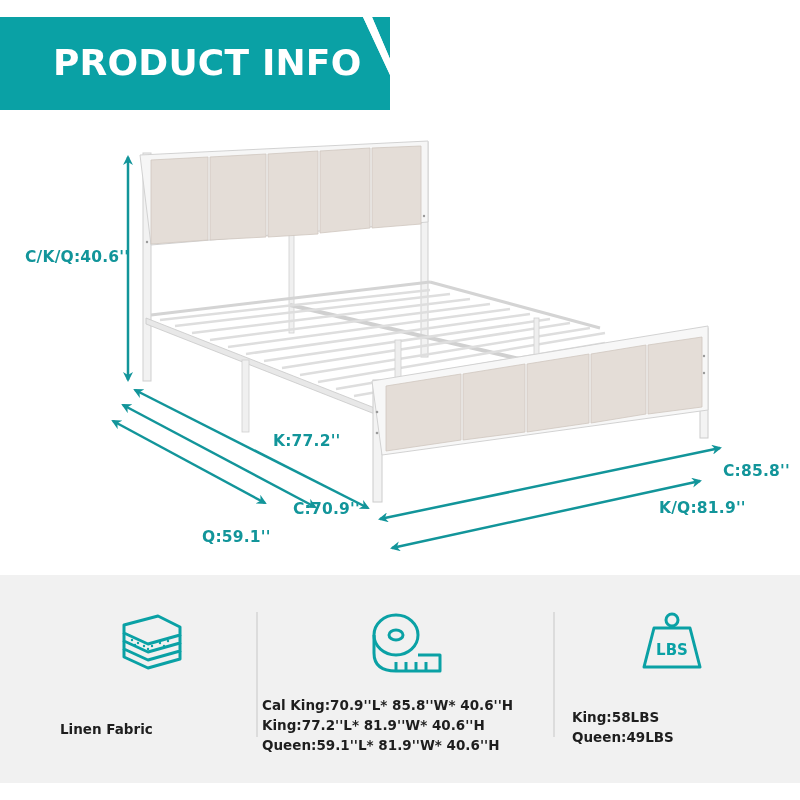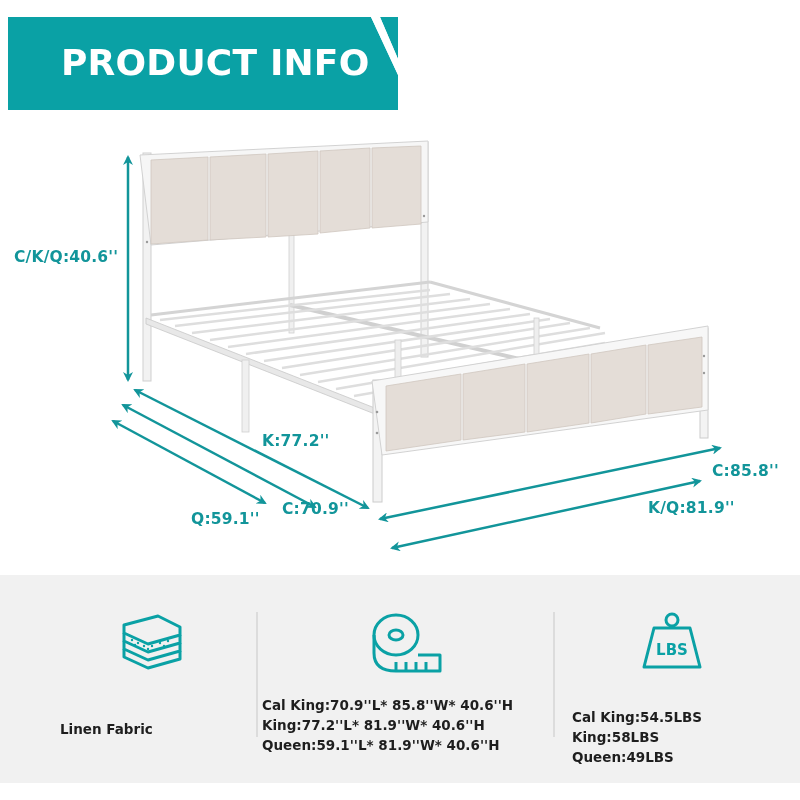--- a/index.html
+++ b/index.html
@@ -2,32 +2,32 @@
 <html><head>
 <meta charset="utf-8">
 <style>
   html, body { margin: 0; padding: 0; }
   body {
     width: 800px; height: 800px; position: relative; overflow: hidden;
     background: #ffffff;
     font-family: "Liberation Sans", "DejaVu Sans", sans-serif;
   }
   .banner {
-    position: absolute; left: 8px; top: 17px; width: 390px; height: 115px;
+    position: absolute; left: 0; top: 17px; width: 390px; height: 115px;
   }
   .banner svg { position: absolute; left: 0; top: 0; }
   .banner-title {
     position: absolute; left: 53px; top: 40px; height: 46px; line-height: 46px;
     color: #ffffff; font-weight: bold; font-size: 36px; letter-spacing: 0.2px;
     font-family: "DejaVu Sans", sans-serif;
   }
   .diagram { position: absolute; left: 0; top: 0; width: 800px; height: 575px; }
   .dim-label {
     position: absolute; color: #12959a; font-size: 15.5px; font-weight: bold;
-    font-family: "DejaVu Sans", sans-serif; white-space: nowrap; letter-spacing: 0.2px;
+    font-family: "DejaVu Sans", sans-serif; white-space: nowrap; letter-spacing: 0.2px; margin-left: 11px;
   }
   .info-panel {
     position: absolute; left: 0; top: 575px; width: 800px; height: 208px;
     background: #f1f1f1;
   }
   .divider {
     position: absolute; top: 37px; width: 2px; height: 125px; background: #dcdcdc;
   }
   .feature { position: absolute; text-align: left; }
   .feature .icon { display: block; margin: 0 auto; }
@@ -125,21 +125,21 @@
       <line x1="135" y1="390" x2="368" y2="508" marker-start="url(#ah)" marker-end="url(#ah)"></line>
       <line x1="123" y1="405" x2="315" y2="507" marker-start="url(#ah)" marker-end="url(#ah)"></line>
       <line x1="113" y1="421" x2="265" y2="503" marker-start="url(#ah)" marker-end="url(#ah)"></line>
       <line x1="380" y1="519" x2="720" y2="448" marker-start="url(#ah)" marker-end="url(#ah)"></line>
       <line x1="392" y1="548" x2="700" y2="481" marker-start="url(#ah)" marker-end="url(#ah)"></line>
     </g>
   </svg>
 
   <div class="dim-label" style="left:14px; top:248px;">C/K/Q:40.6''</div>
   <div class="dim-label" style="left:262px; top:432px;text-align:center;">K:77.2''</div>
-  <div class="dim-label" style="left:191px; top:510px;">Q:59.1''</div>
+  <div class="dim-label" style="left:191px; top:528px;">Q:59.1''</div>
   <div class="dim-label" style="left:282px; top:500px;">C:70.9''</div>
   <div class="dim-label" style="left:712px; top:462px;">C:85.8''</div>
   <div class="dim-label" style="left:648px; top:499px;">K/Q:81.9''</div>
 </div>
 
 <div class="info-panel">
   <div class="divider" style="left:256px;"></div>
   <div class="divider" style="left:553px;"></div>
 
   <div class="feature" style="left:60px; top:38px; width:184px;">
@@ -188,18 +188,17 @@
 
   <div class="feature" style="left:572px; top:36px; width:200px;">
     <svg class="icon" width="64" height="64" viewBox="0 0 64 64">
       <g fill="none" stroke="#0aa1a5" stroke-width="3" stroke-linejoin="round">
         <circle cx="32" cy="9" r="6"></circle>
         <path d="M14,17 L50,17 L60,56 L4,56 Z"></path>
       </g>
       <text x="32" y="44" text-anchor="middle" fill="#0aa1a5" font-family="DejaVu Sans, sans-serif" font-weight="bold" font-size="15">LBS</text>
     </svg>
     <div class="feature-text" style="margin-top:32px;">
-      <div>Cal King:54.5LBS</div>
       <div>King:58LBS</div>
       <div>Queen:49LBS</div>
     </div>
   </div>
 </div>
 
 </body></html>

